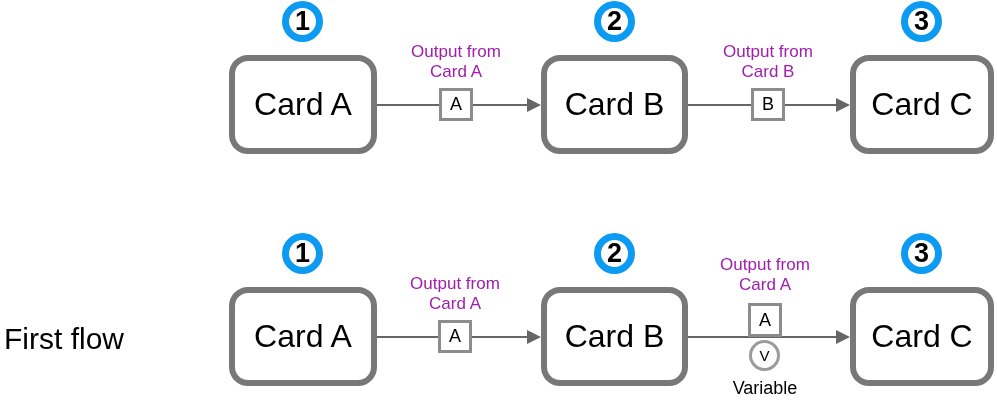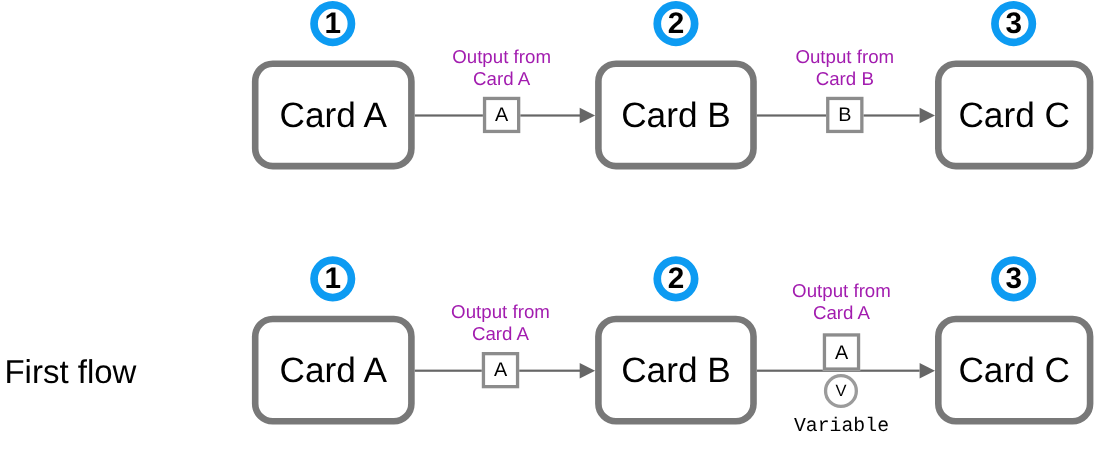--- a/index.html
+++ b/index.html
@@ -100,21 +100,20 @@
     justify-content: center;
     font-size: 15px;
     color: #000;
   }
   .var-label {
     position: absolute;
     width: 130px;
     text-align: center;
     font-size: 18px;
     color: #000;
-    font-family: Liberation Mono, monospace;
   }
 </style>
 </head>
 <body>
 
 <div class="canvas">
 
 
   <div class="badge" style="left:282px; top:1px;">
     <span>1</span>

